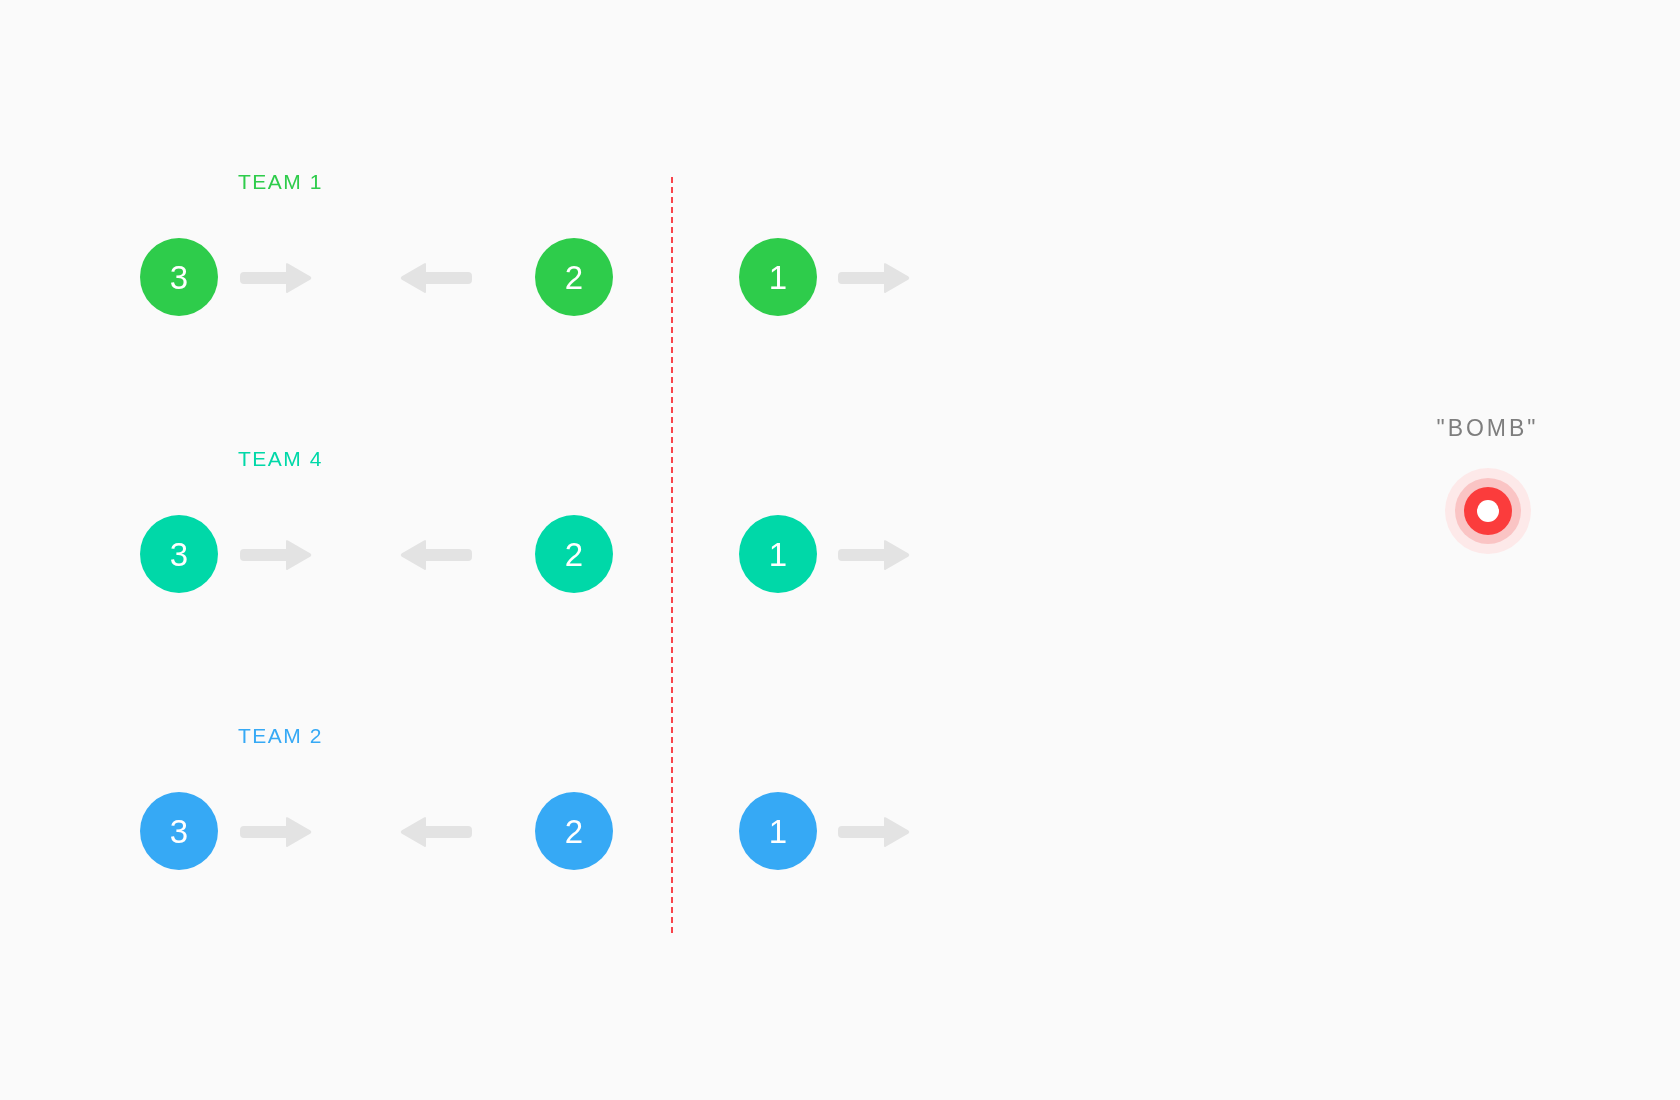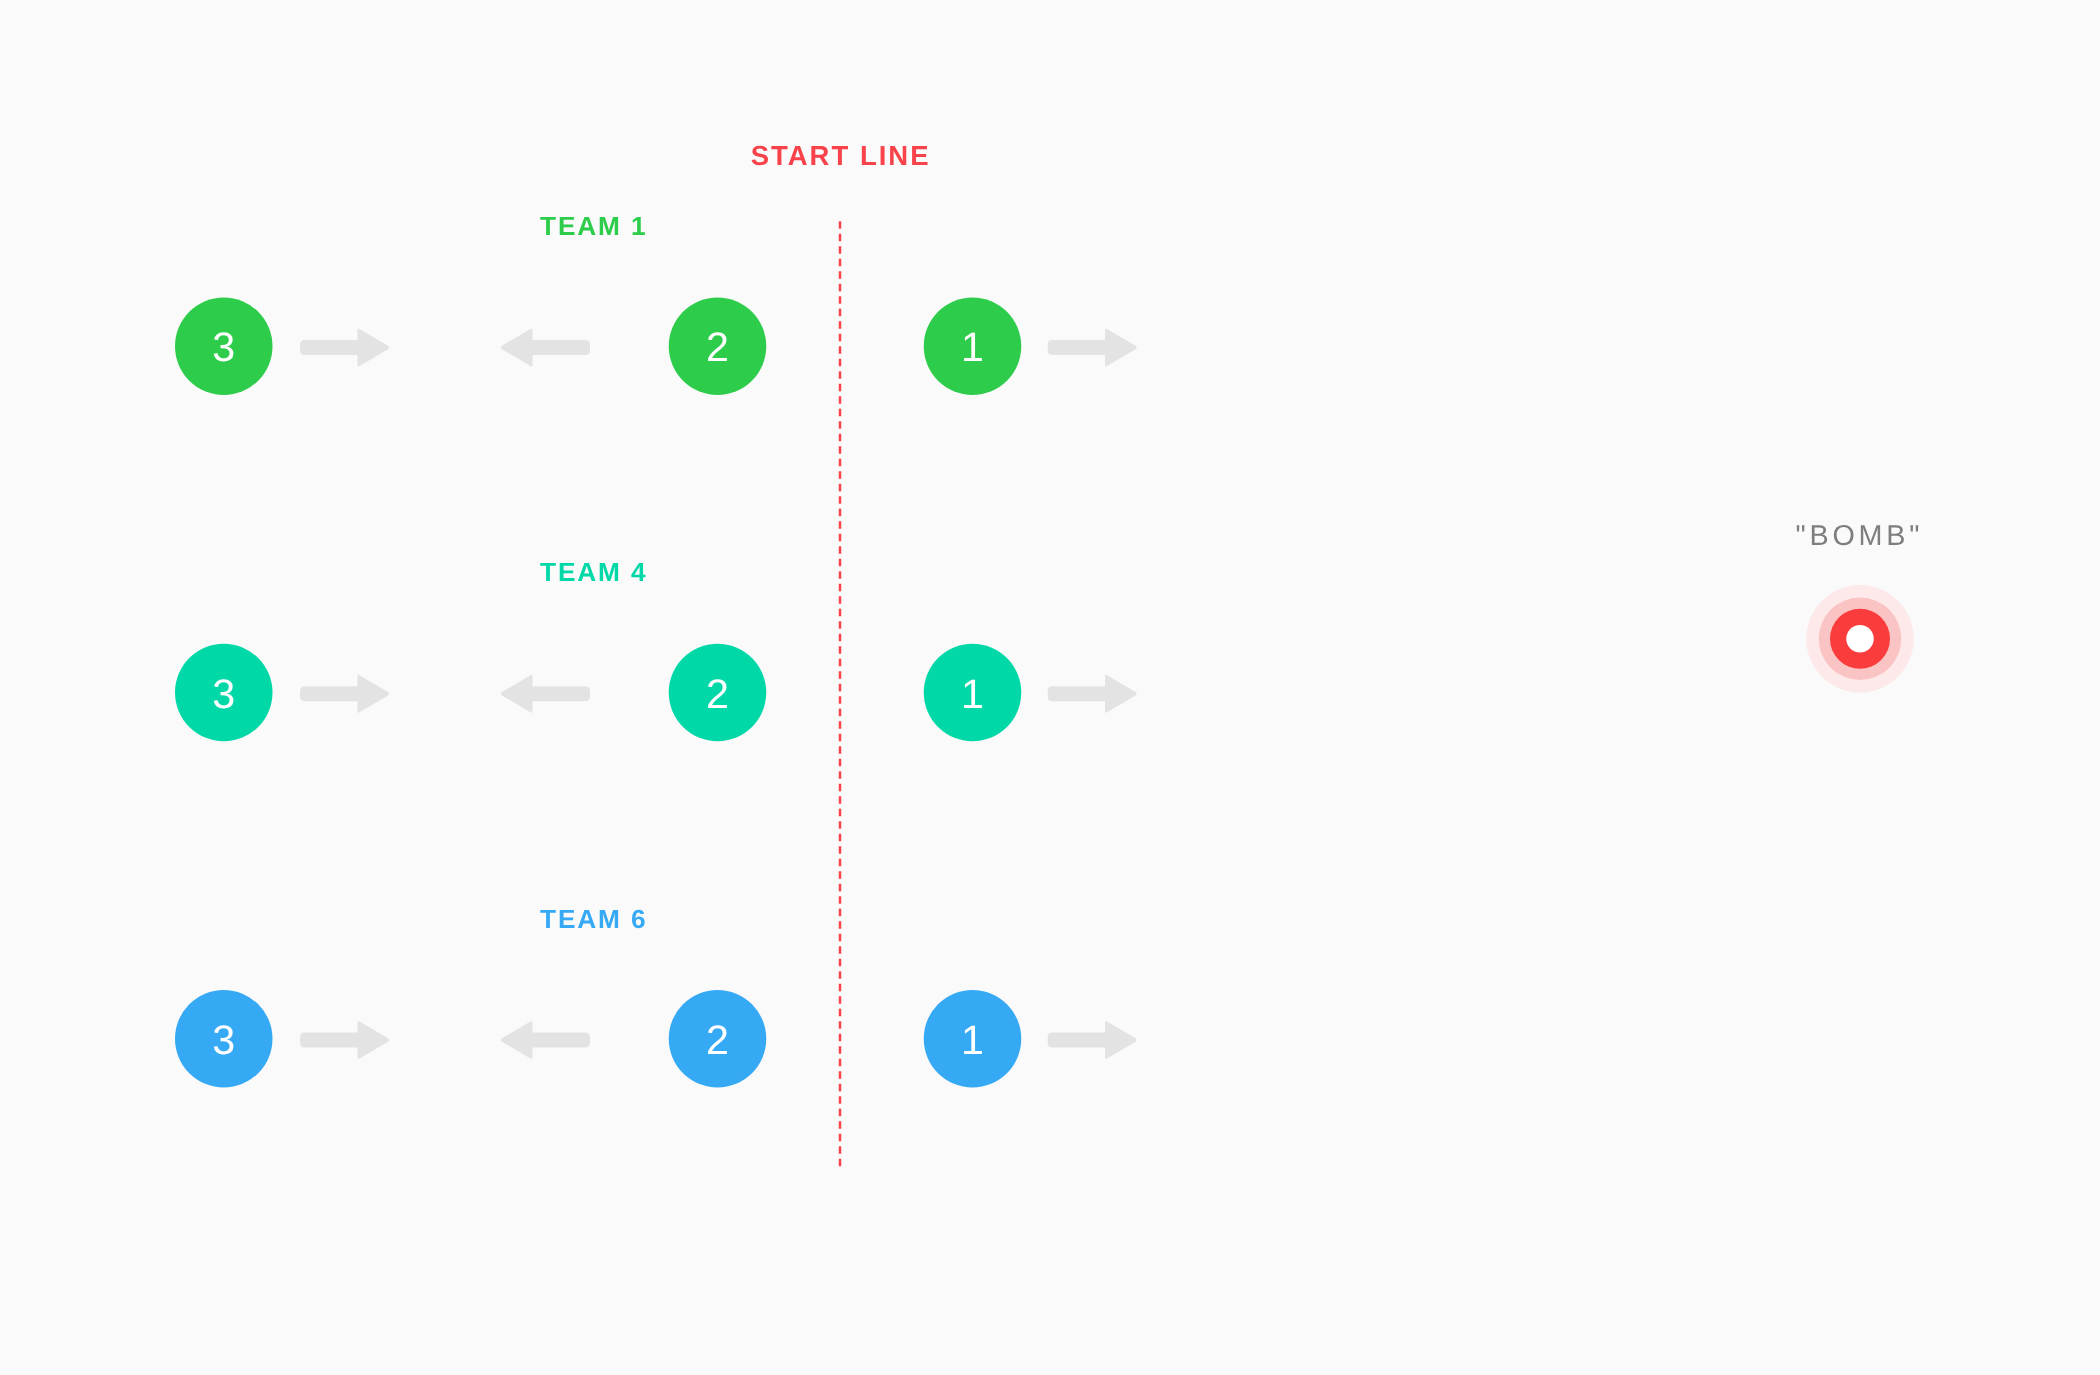--- a/index.html
+++ b/index.html
@@ -50,23 +50,23 @@
   }
   .row-1 { top: 238px; }
   .row-2 { top: 515px; }
   .row-3 { top: 792px; }
 
   .team-label {
     position: absolute;
     top: -68px;
     left: 238px;
     width: 280px;
-    text-align: right;
+    text-align: left;
     font-size: 21px;
-    font-weight: bold;
+    font-weight: normal;
     letter-spacing: 1.5px;
     white-space: nowrap;
   }
 
   .node {
     position: absolute;
     top: 0;
     width: 78px;
     height: 78px;
     border-radius: 50%;
@@ -142,21 +142,20 @@
     height: 22px;
     border-radius: 50%;
     background: #FFFFFF;
   }
 </style>
 </head>
 <body style="background: rgb(250, 250, 250);">
 
 <div id="stage">
 
-  <div class="start-line-label" style="color: rgb(249, 67, 75);">START LINE</div>
 
   <div class="start-line-rule" style="border-left-color: rgb(249, 67, 75);"></div>
 
   <div class="row row-1">
     <div class="team-label" style="color: rgb(46, 204, 75);">TEAM 1</div>
 
     <div class="node node-3" style="background: rgb(46, 204, 75);">3</div>
 
     <div class="arrow arrow-a">
       <svg viewBox="0 0 72 32" xmlns="http://www.w3.org/2000/svg">
@@ -203,21 +202,21 @@
     <div class="node node-1" style="background: rgb(0, 216, 168);">1</div>
 
     <div class="arrow arrow-c">
       <svg viewBox="0 0 72 32" xmlns="http://www.w3.org/2000/svg">
         <path d="M4 10 H46 V2.5 Q46 0 48 1.4 L70.5 14.6 Q72 16 70.5 17.4 L48 30.6 Q46 32 46 29.5 V22 H4 Q0 22 0 18 V14 Q0 10 4 10 Z" fill="#E3E3E3"></path>
       </svg>
     </div>
   </div>
 
   <div class="row row-3">
-    <div class="team-label" style="color: rgb(54, 169, 245);">TEAM 6</div>
+    <div class="team-label" style="color: rgb(54, 169, 245);">TEAM 2</div>
 
     <div class="node node-3" style="background: rgb(54, 169, 245);">3</div>
 
     <div class="arrow arrow-a">
       <svg viewBox="0 0 72 32" xmlns="http://www.w3.org/2000/svg">
         <path d="M4 10 H46 V2.5 Q46 0 48 1.4 L70.5 14.6 Q72 16 70.5 17.4 L48 30.6 Q46 32 46 29.5 V22 H4 Q0 22 0 18 V14 Q0 10 4 10 Z" fill="#E3E3E3"></path>
       </svg>
     </div>
 
     <div class="arrow arrow-b">

